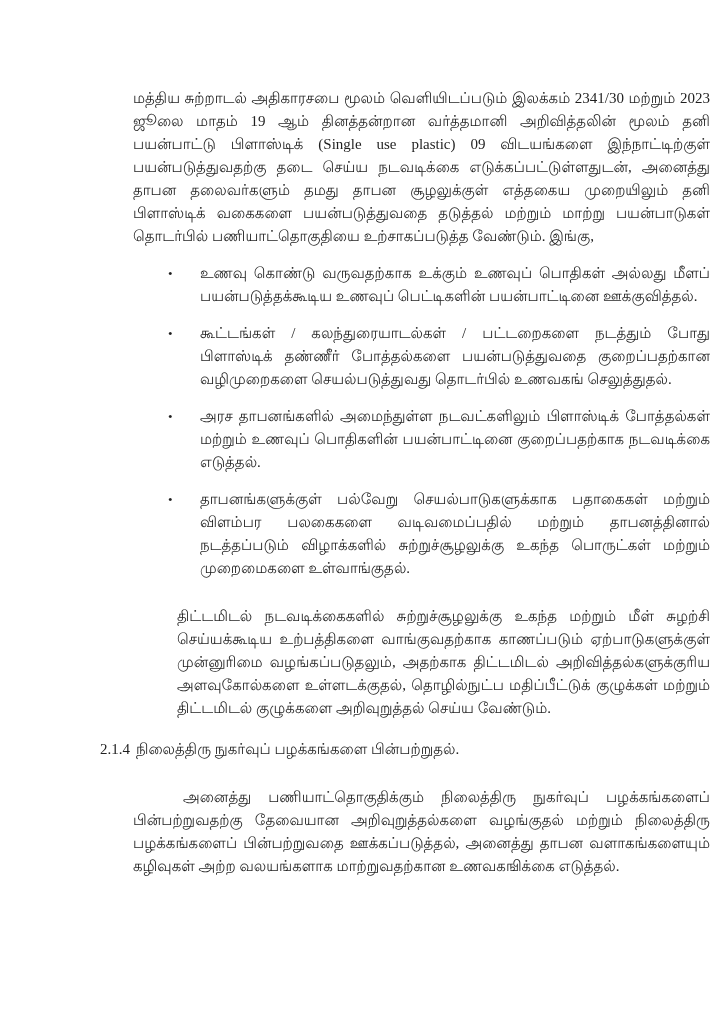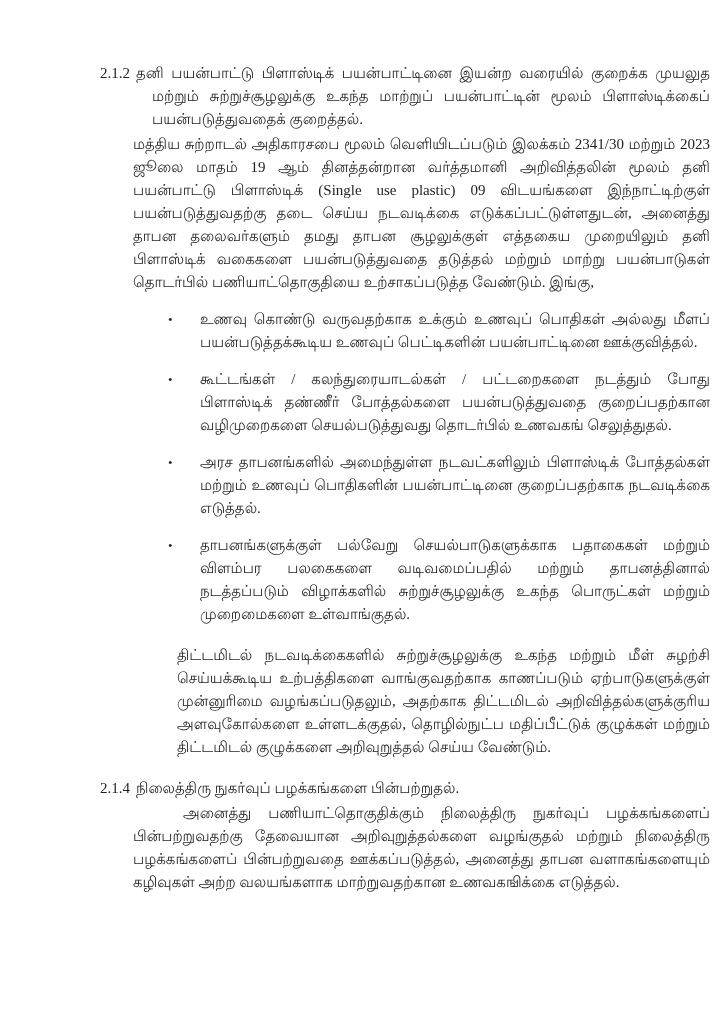--- a/index.html
+++ b/index.html
@@ -24,21 +24,21 @@
   .sec:first-child { margin-top: 0; }
   .sec-head { display: flex; align-items: flex-start; }
   .sec-num { flex: 0 0 36px; white-space: nowrap; }
   .sec-title {
     flex: 1;
     text-align: justify;
     padding-left: 16px;
     text-indent: -16px;
   }
   .para {
-    margin: 2px 0 0 33px;
+    margin: 25px 0 0 33px;
     text-align: justify;
   }
   .sec-planning .para { margin-left: 77px; }
   .sec-consumption .para { margin-left: 33px; text-indent: 50px; }
   .bullets {
     list-style: none;
     margin: 4px 0 0 68px;
     padding: 0;
   }
   .bullet { display: flex; margin-top: 14px; }
@@ -50,24 +50,20 @@
     flex: 1;
     text-align: justify;
   }
 </style>
 </head>
 <body>
 
 <div class="page">
 
   <section class="sec sec-plastic">
-    <div class="sec-head">
-      <span class="sec-num">2.1.2</span>
-      <div class="sec-title">தனி பயன்பாட்டு பிளாஸ்டிக் பயன்பாட்டினை இயன்ற வரையில் குறைக்க முயலுத மற்றும் சுற்றுச்சூழலுக்கு உகந்த மாற்றுப் பயன்பாட்டின் மூலம் பிளாஸ்டிக்கைப் பயன்படுத்துவதைக் குறைத்தல்.</div>
-    </div>
     <p class="para">மத்திய சுற்றாடல் அதிகாரசபை மூலம் வெளியிடப்படும் இலக்கம் 2341/30 மற்றும் 2023 ஜூலை மாதம் 19 ஆம் தினத்தன்றான வர்த்தமானி அறிவித்தலின் மூலம் தனி பயன்பாட்டு பிளாஸ்டிக் (Single use plastic) 09 விடயங்களை இந்நாட்டிற்குள் பயன்படுத்துவதற்கு தடை செய்ய நடவடிக்கை எடுக்கப்பட்டுள்ளதுடன், அனைத்து தாபன தலைவர்களும் தமது தாபன சூழலுக்குள் எத்தகைய முறையிலும் தனி பிளாஸ்டிக் வகைகளை பயன்படுத்துவதை தடுத்தல் மற்றும் மாற்று பயன்பாடுகள் தொடர்பில் பணியாட்தொகுதியை உற்சாகப்படுத்த வேண்டும். இங்கு,</p>
     <ul class="bullets">
       <li class="bullet">
         <span class="bullet-marker">•</span>
         <div class="bullet-text">உணவு கொண்டு வருவதற்காக உக்கும் உணவுப் பொதிகள் அல்லது மீளப் பயன்படுத்தக்கூடிய உணவுப் பெட்டிகளின் பயன்பாட்டினை ஊக்குவித்தல்.</div>
       </li>
       <li class="bullet">
         <span class="bullet-marker">•</span>
         <div class="bullet-text">கூட்டங்கள் / கலந்துரையாடல்கள் / பட்டறைகளை நடத்தும் போது பிளாஸ்டிக் தண்ணீர் போத்தல்களை பயன்படுத்துவதை குறைப்பதற்கான வழிமுறைகளை செயல்படுத்துவது தொடர்பில் உணவகங் செலுத்துதல்.</div>
       </li>

